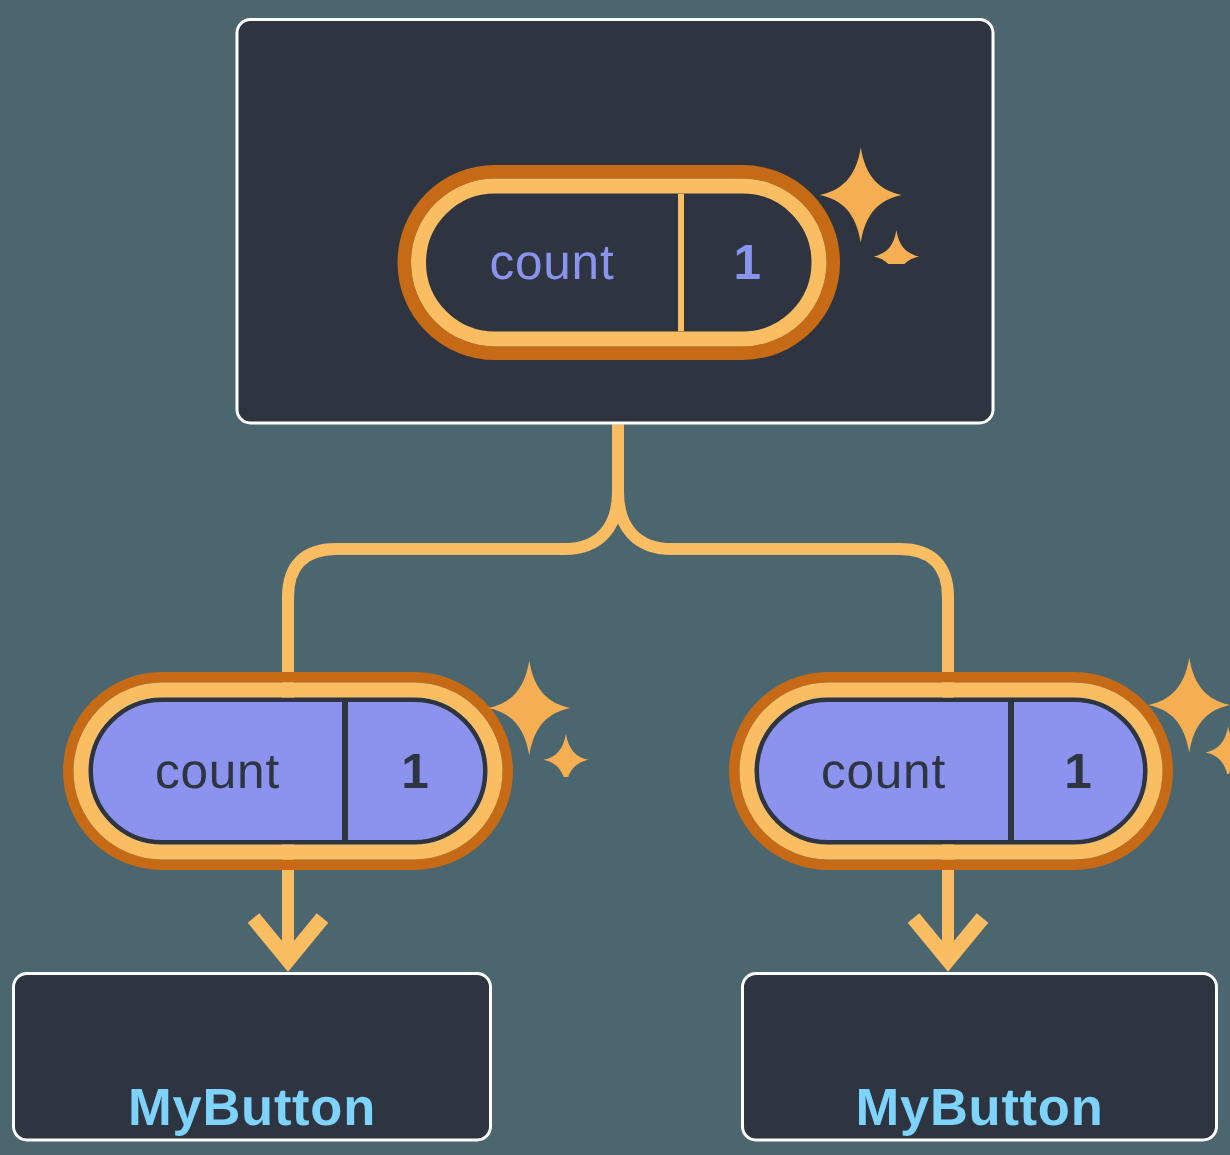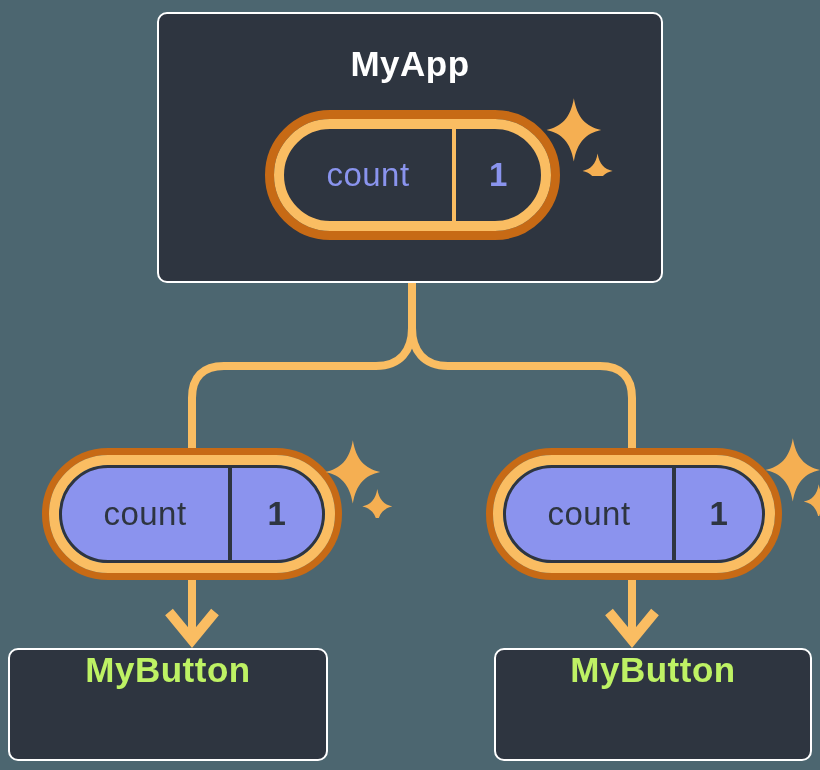--- a/index.html
+++ b/index.html
@@ -29,26 +29,26 @@
     text-align: center;
     margin-top: 28px;
     font-size: 35px;
     line-height: 44px;
     font-weight: 600;
     letter-spacing: 0.5px;
     color: #ffffff;
   }
   .leaf-card {
     display: flex;
-    align-items: flex-start;
+    align-items: flex-end;
     justify-content: center;
     font-size: 35px;
     font-weight: 600;
     letter-spacing: 0.5px;
-    color: #bef264;
+    color: #7dd3fc;
   }
   .leaf-left  { left: 8px;   top: 648px; width: 320px; height: 113px; }
   .leaf-right { left: 494px; top: 648px; width: 318px; height: 113px; }
 
   
   .pill {
     position: absolute;
     box-sizing: border-box;
     border: 8px solid #c76a15;
     border-radius: 999px;
@@ -106,21 +106,20 @@
 <div class="canvas">
 
   <svg class="connector-svg" viewBox="0 0 820 770" fill="none">
     <path d="M412,283 L412,328 C412,351 400,366 376,366 L224,366 C203,366 192,377 192,398 L192,637" stroke="#fabd62" stroke-width="8"></path>
     <path d="M412,283 L412,328 C412,351 424,366 448,366 L600,366 C621,366 632,377 632,398 L632,637" stroke="#fabd62" stroke-width="8"></path>
     <path d="M169,612 L192,640 L215,612" stroke="#fabd62" stroke-width="10" stroke-linejoin="miter"></path>
     <path d="M609,612 L632,640 L655,612" stroke="#fabd62" stroke-width="10" stroke-linejoin="miter"></path>
   </svg>
 
   <div class="card app-card">
-    <div class="card-title">MyApp</div>
     <div class="pill pill-top">
       <div class="pill-ring">
         <div class="pill-cell cell-label">count</div>
         <div class="pill-divider"></div>
         <div class="pill-cell cell-value">1</div>
       </div>
     </div>
   </div>
 
   <div class="pill pill-purple pill-left">

